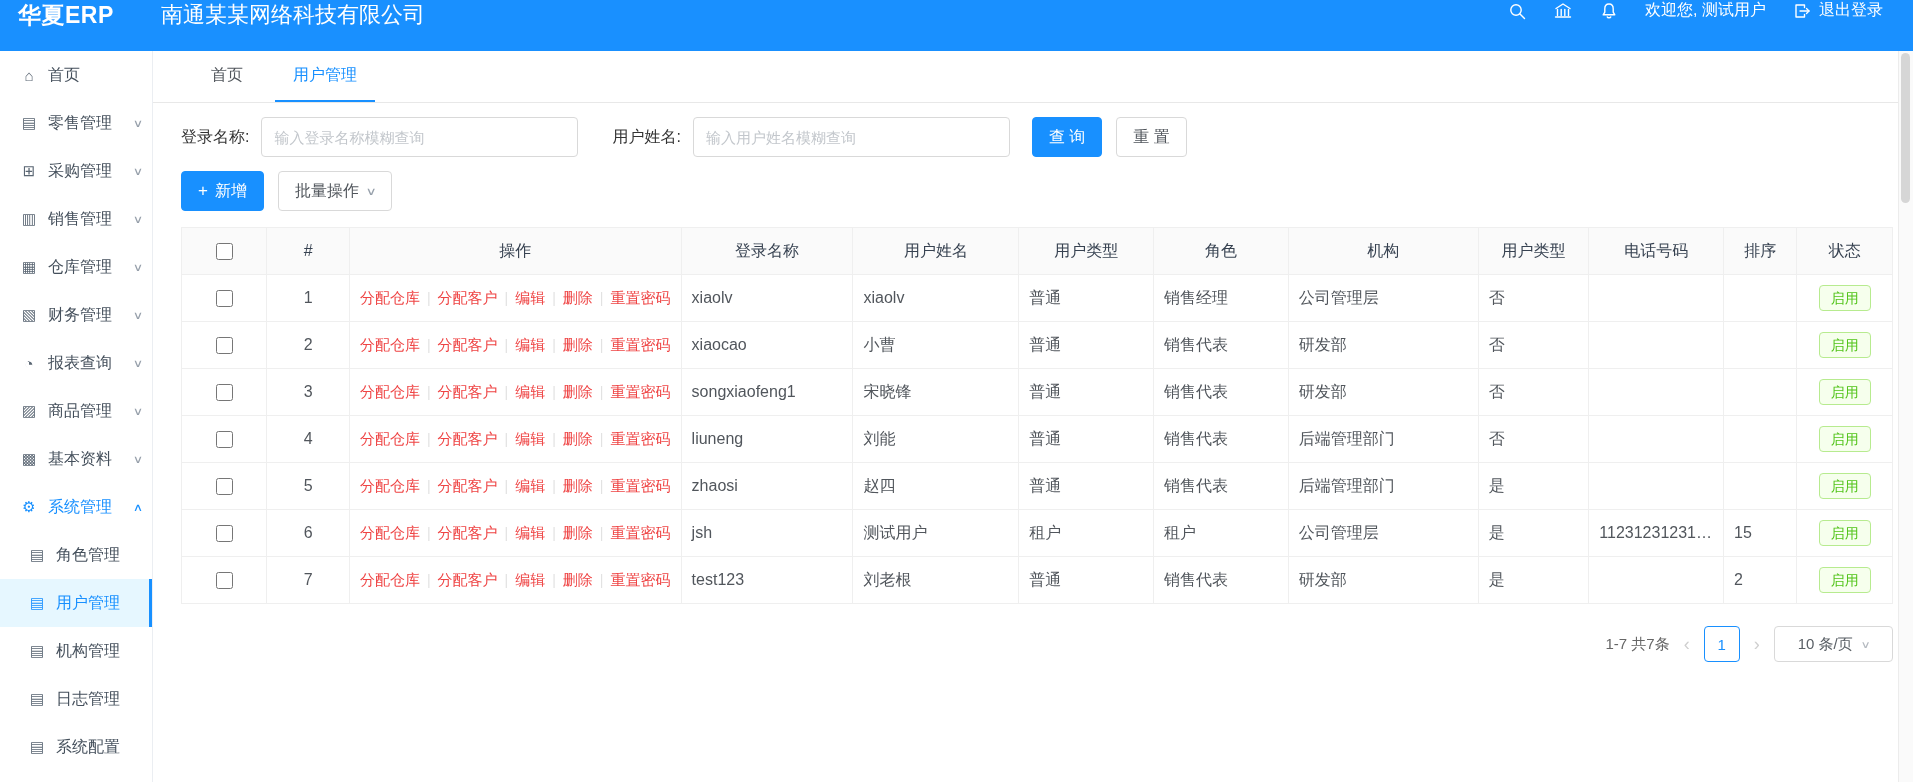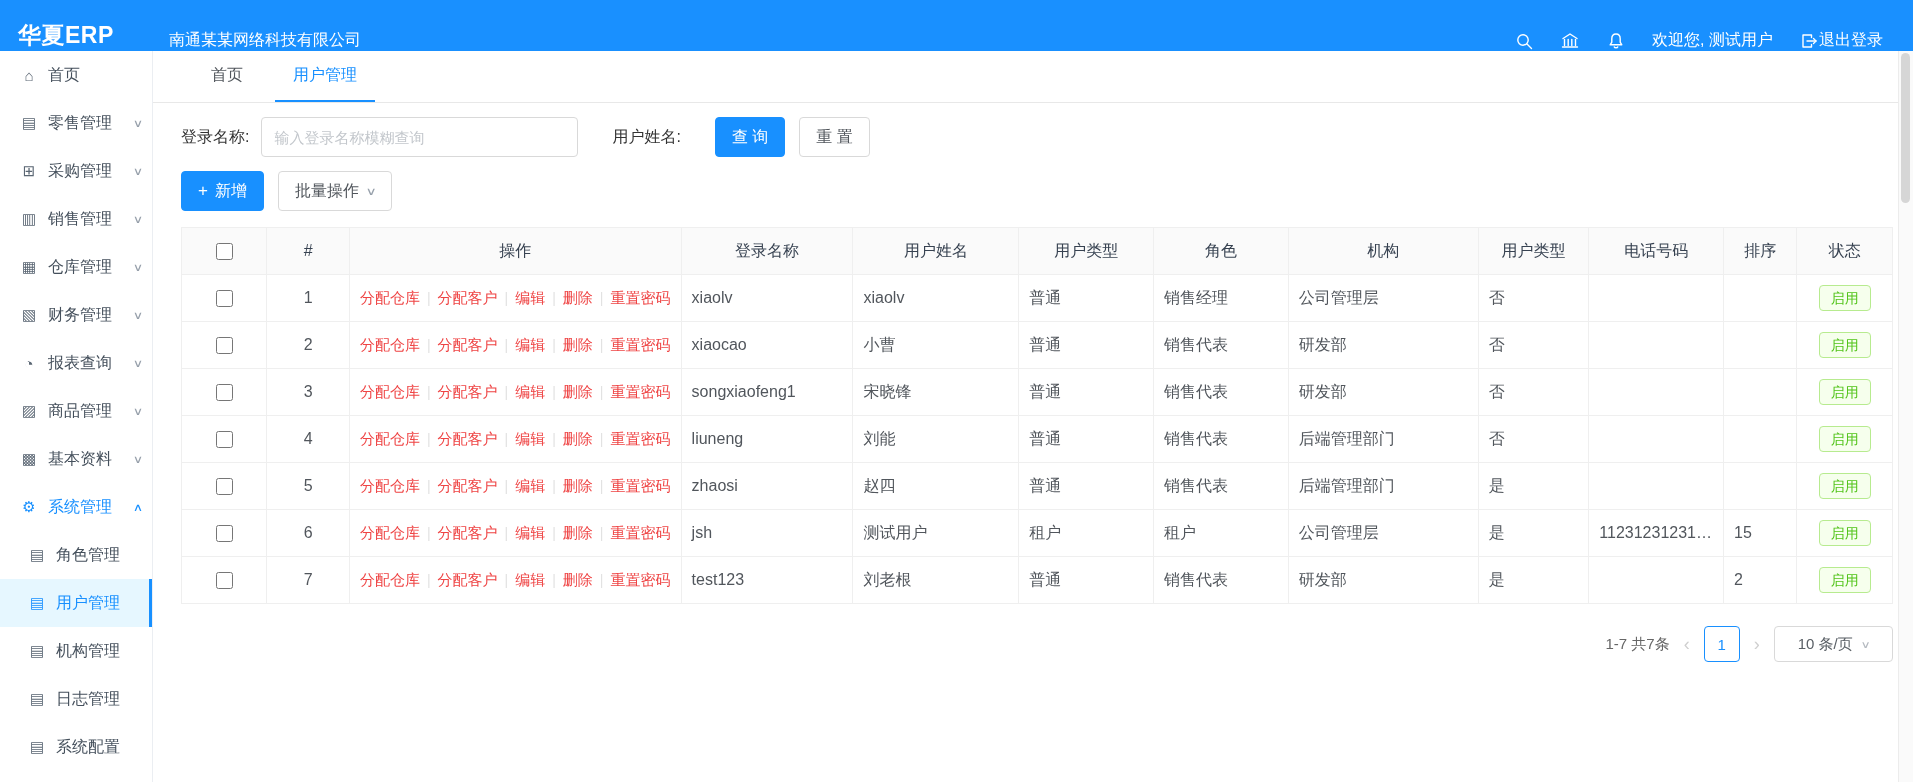--- a/index.html
+++ b/index.html
@@ -1,27 +1,27 @@
 <!DOCTYPE html>
 <html><head>
 <meta charset="utf-8">
 <style>
   *{box-sizing:border-box;margin:0;padding:0}
   html,body{width:1913px;height:782px;overflow:hidden;background:#fff;
     font-family:"Liberation Sans","DejaVu Sans",sans-serif}
 
   
-  .header{height:51px;background:#1990ff;display:flex;align-items:flex-end;color:#fff;position:relative;z-index:3}
+  .header{height:51px;background:#1990ff;display:flex;align-items:flex-start;color:#fff;position:relative;z-index:3}
   .logo{width:153px;min-width:153px;padding-left:18px;font-size:23px;font-weight:700;letter-spacing:.5px;cursor:pointer}
-  .company{font-size:16px;margin-left:16px}
+  .company{font-size:22px;margin-left:8px}
   .header-right{margin-left:auto;display:flex;align-items:center;gap:26px;padding-right:30px}
   .hicon{width:20px;height:20px;stroke:#fff;fill:none;stroke-width:1.4;stroke-linecap:round;stroke-linejoin:round;display:block}
   .hicon-wrap{cursor:pointer;display:flex;align-items:center}
   .welcome{font-size:16px}
-  .logout{display:flex;align-items:center;cursor:pointer;font-size:16px}
+  .logout{display:flex;align-items:center;gap:7px;cursor:pointer;font-size:16px}
 
   
   .layout{display:flex;height:731px}
   .sidebar{width:153px;min-width:153px;background:#fff;border-right:1px solid #ebeef2;overflow:hidden}
   .menu-item,.submenu-item{height:48px;display:flex;align-items:center;font-size:16px;color:#45505c;cursor:pointer;white-space:nowrap}
   .menu-item{padding:0 10px 0 18px}
   .submenu-item{padding:0 10px 0 26px}
   .mi-icon{width:22px;margin-right:8px;color:#5a6673;font-size:15px;text-align:center;flex:none}
   .mi-arrow{margin-left:auto;font-size:11px;color:#97a0ab;transform:scaleX(1.3)}
   .menu-open{color:#1890ff}
@@ -198,20 +198,21 @@
           <div class="tab">首页</div>
           <div class="tab active">用户管理</div>
         </div>
 
       <div class="content">
 
         <div class="filter-row">
           <label class="filter-label">登录名称:</label>
           <input class="filter-input" placeholder="输入登录名称模糊查询" style="">
           <label class="filter-label group-gap">用户姓名:</label>
+          <input class="filter-input" placeholder="输入用户姓名模糊查询" style="">
           <button class="btn btn-primary ml22">查 询</button>
           <button class="btn btn-default ml14">重 置</button>
         </div>
 
         <div class="toolbar">
           <button class="btn btn-primary">
             <span class="plus">+</span>
             <span>新增</span>
           </button>
           <button class="btn btn-default">

